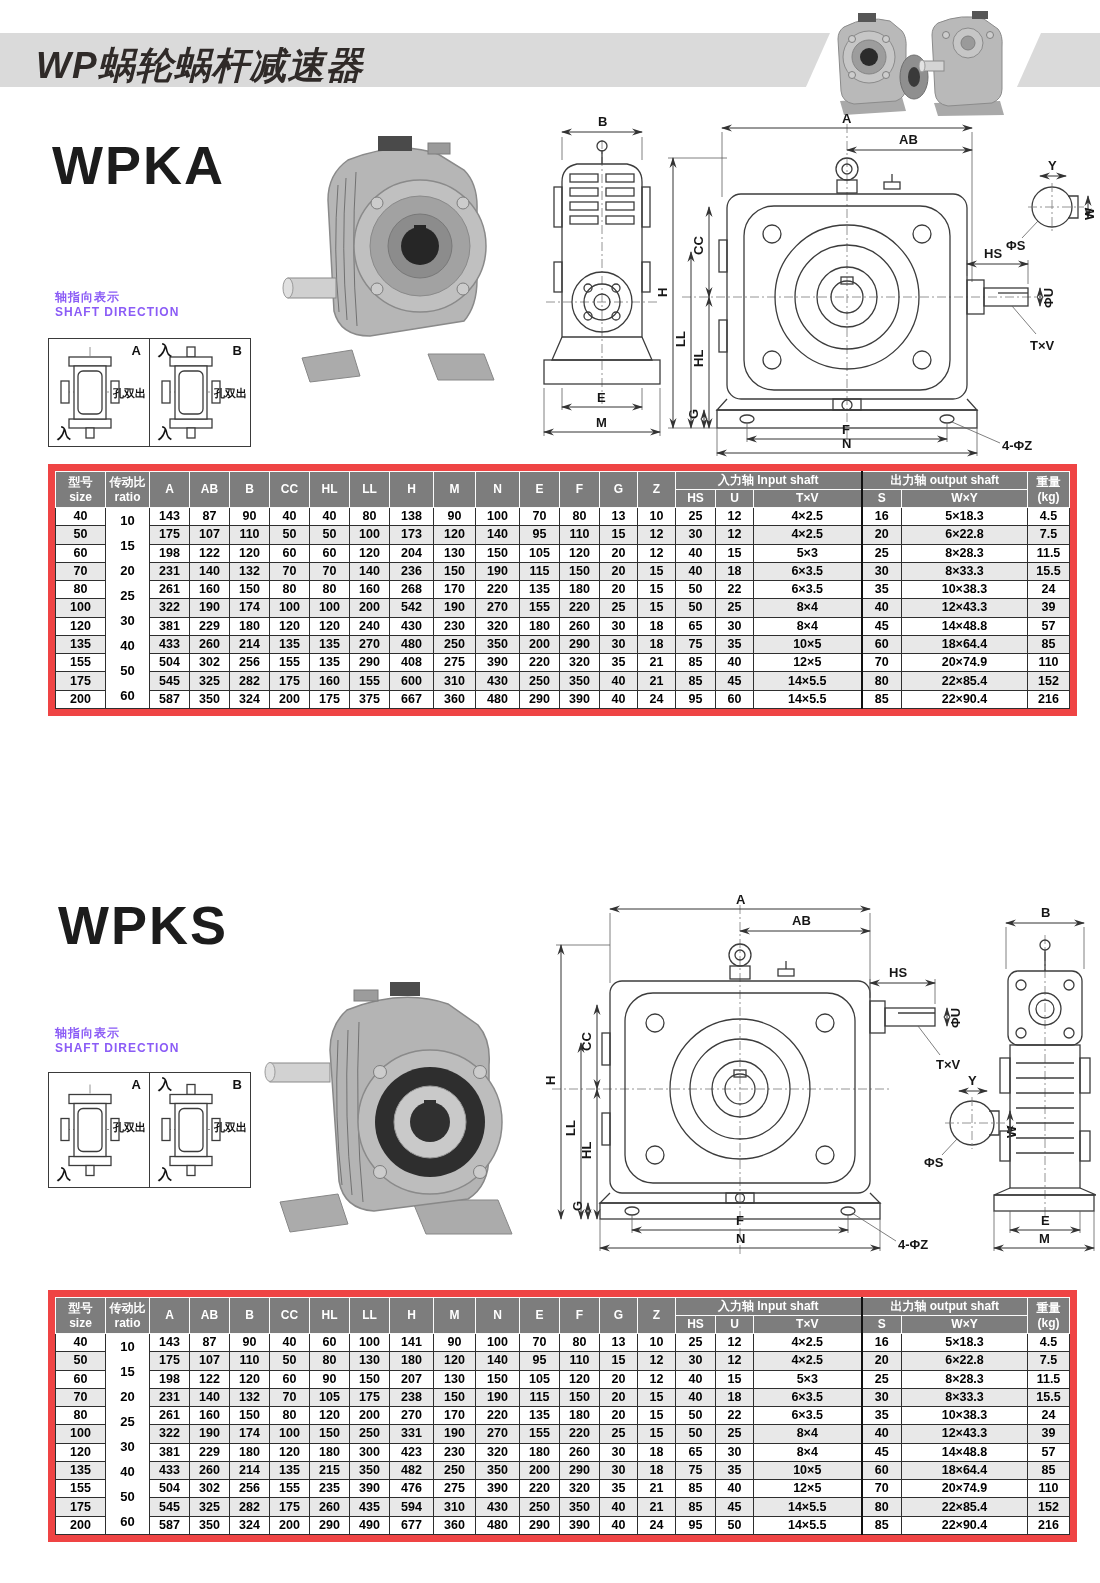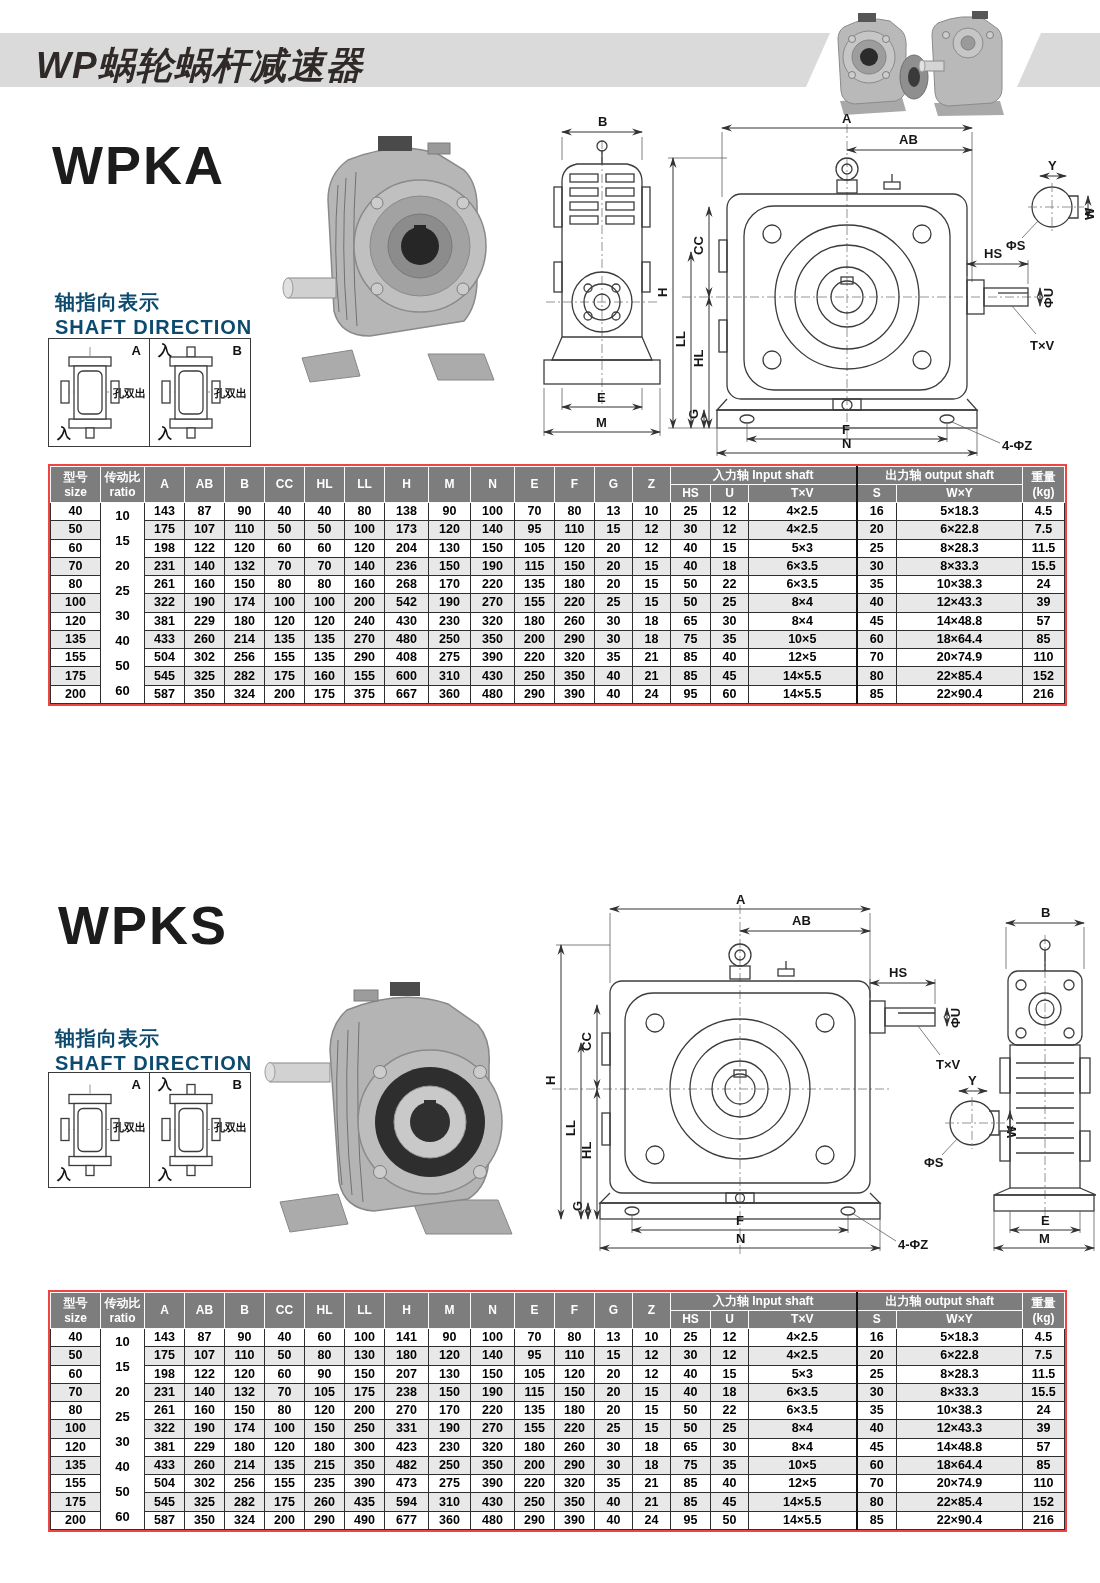--- a/index.html
+++ b/index.html
@@ -6,38 +6,38 @@
   #page{position:relative;width:1100px;height:1583px;background:#fff;overflow:hidden;
         font-family:"Liberation Sans","DejaVu Sans",sans-serif;}
   
   .band{position:absolute;top:33px;height:54px;background:#dadada;transform-origin:0 0;transform:skewX(-24deg);}
   .band-left{left:-40px;width:870px;}
   .band-right{left:1041px;width:140px;}
   .band-title{position:absolute;left:36px;top:41px;font-size:37px;font-weight:800;font-style:italic;
               color:#2f2a28;letter-spacing:1px;white-space:nowrap;}
   
   .sec-title{position:absolute;font-size:54px;font-weight:900;color:#1c1c1c;letter-spacing:2px;line-height:1;}
-  .sd-label{position:absolute;font-size:20px;font-weight:800;color:#0c4a6e;line-height:1.25;letter-spacing:1px;}
+  .sd-label{position:absolute;font-size:12px;font-weight:800;color:#8b5cf6;line-height:1.25;letter-spacing:1px;}
   
   .dirbox{position:absolute;border:1px solid #3a3a3a;display:flex;background:#fff;}
   .dircell{position:relative;width:100px;}
   .dircell+.dircell{border-left:1px solid #3a3a3a;}
   .dir-letter{position:absolute;top:4px;right:8px;font-size:13px;font-weight:800;color:#111;}
   .dir-out{position:absolute;top:47px;right:3px;font-size:11px;font-weight:800;color:#111;}
   .dir-in-b{position:absolute;bottom:3px;left:8px;font-size:14px;font-weight:800;color:#111;}
   .dir-in-t{position:absolute;top:3px;left:8px;font-size:14px;font-weight:800;color:#111;}
   
   .ln{stroke:#3c3c3c;stroke-width:1.3;fill:none;}
   .lnf{stroke:#3c3c3c;stroke-width:1.3;fill:#fff;}
   .thin{stroke:#606060;stroke-width:.8;fill:none;}
   .cl{stroke:#7a7a7a;stroke-width:.8;fill:none;stroke-dasharray:9 3 2 3;}
   .dl{stroke:#333;stroke-width:1;fill:none;}
   .dim{font:700 13px "Liberation Sans","DejaVu Sans",sans-serif;fill:#161616;}
   
-  .dtable{position:absolute;border:2px solid #ef4444;background:#1d4ed8;}
+  .dtable{position:absolute;border:7px solid #ef4444;background:#1d4ed8;}
   .dtable table{border-collapse:collapse;table-layout:fixed;}
   .dtable th{background:#7d7d7d;color:#fff;border:1px solid #fbfbfb;font-size:12px;font-weight:700;
              padding:1px 0;line-height:1.25;text-align:center;}
   .dtable td{border:1px solid #2e2e2e;text-align:center;font-size:12.5px;font-weight:700;height:17px;
              line-height:17px;padding:0;color:#000;background:#fff;white-space:nowrap;}
   .dtable tbody tr:nth-child(even) td{background:#e8e8e8;}
   .dtable td.ratio-cell{background:#fff;vertical-align:middle;font-size:13px;}
   .dtable td.ratio-cell div{line-height:25px;}
   .grp-out{border-left:2px solid #101010 !important;}
 </style>
@@ -1034,21 +1034,21 @@
             <td>85</td>
           </tr>
           <tr>
             <td>155</td>
             <td>504</td>
             <td>302</td>
             <td>256</td>
             <td>155</td>
             <td>235</td>
             <td>390</td>
-            <td>473</td>
+            <td>476</td>
             <td>275</td>
             <td>390</td>
             <td>220</td>
             <td>320</td>
             <td>35</td>
             <td>21</td>
             <td>85</td>
             <td>40</td>
             <td>12×5</td>
             <td class="grp-out">70</td>

